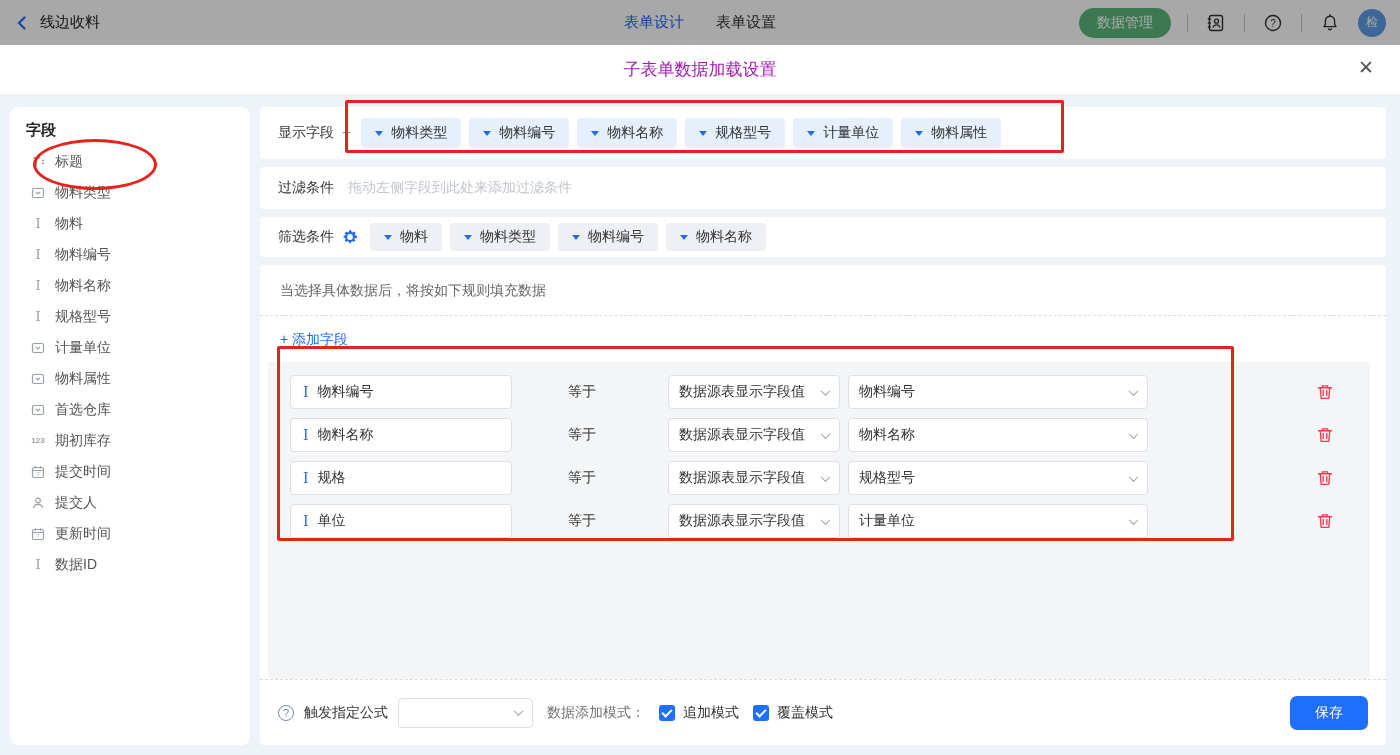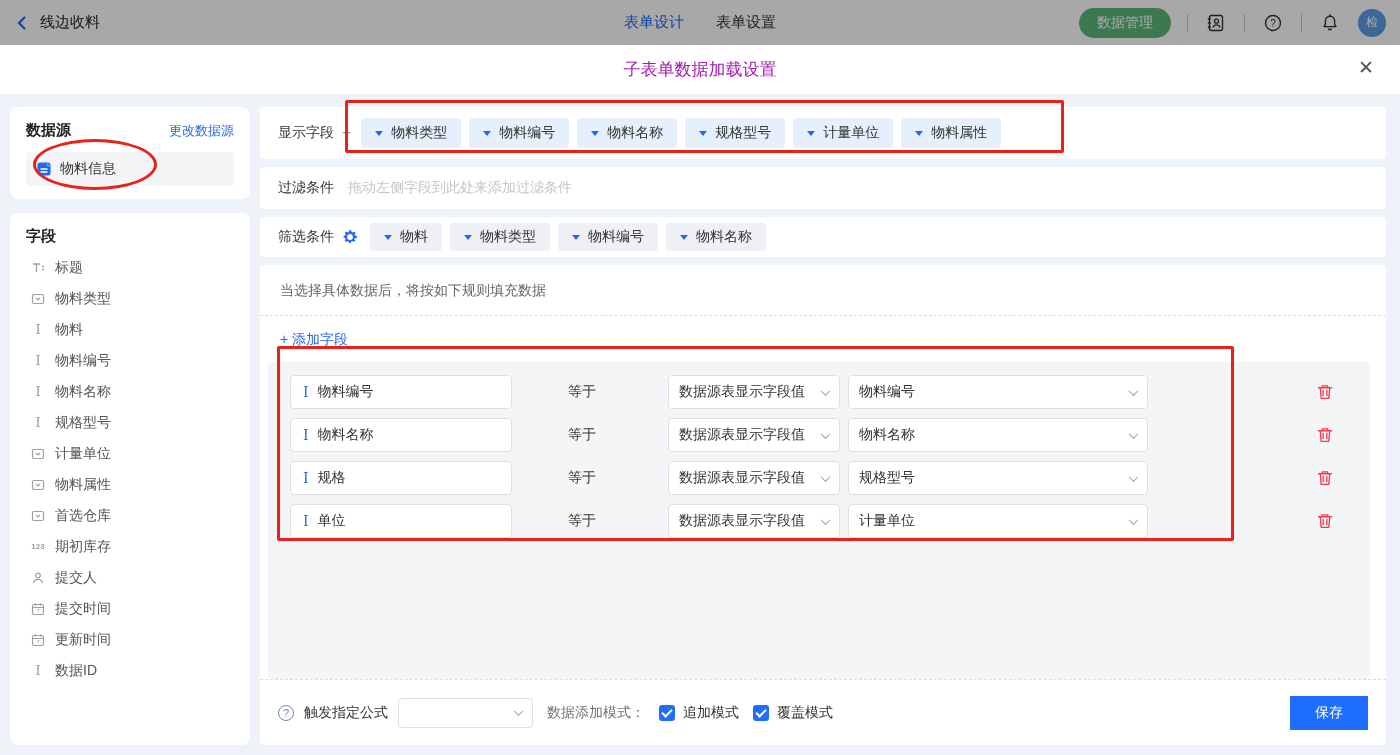--- a/index.html
+++ b/index.html
@@ -75,21 +75,21 @@
 
   
   .footer { border-top:1px dashed #ddd; height:66px; display:flex; align-items:center; padding:0 18px; gap:10px; flex:none; }
   .help-circ { width:16px; height:16px; border:1px solid #6f87b8; color:#6f87b8; border-radius:50%; font-size:11px; display:flex; align-items:center; justify-content:center; cursor:pointer; }
   .f-label { font-size:14px; color:#333; }
   .f-select { width:135px; height:30px; background:#fff; border:1px solid #dcdfe6; border-radius:4px; display:flex; align-items:center; justify-content:flex-end; padding:0 10px; cursor:pointer; }
   .mode-label { margin-left:4px; font-size:14px; color:#737373; }
   .cb-group { display:flex; align-items:center; gap:8px; margin-left:4px; cursor:pointer; }
   .checkbox { width:16px; height:16px; background:#1f6fff; border-radius:3px; position:relative; }
   .checkbox::after { content:""; position:absolute; left:5px; top:2px; width:4px; height:8px; border-right:2px solid #fff; border-bottom:2px solid #fff; transform:rotate(45deg); }
-  .save-btn { margin-left:auto; width:78px; height:34px; background:#1f6fff; color:#fff; border:none; border-radius:0; font-size:14px; cursor:pointer; }
+  .save-btn { margin-left:auto; width:78px; height:34px; background:#1f6fff; color:#fff; border:none; border-radius:7px; font-size:14px; cursor:pointer; }
 
   
   .anno { position:absolute; border:3px solid #e8211b; pointer-events:none; z-index:50; }
   .anno-ellipse { left:33px; top:139px; width:124px; height:51px; border-radius:50%; }
   .anno-rect1 { left:345px; top:100px; width:719px; height:53px; border-radius:2px; }
   .anno-rect2 { left:277px; top:346px; width:957px; height:195px; border-radius:2px; }
 </style>
 </head>
 <body>
 
@@ -139,34 +139,20 @@
 </div>
 
 <div class="dlg-head">
   <span class="dlg-title">子表单数据加载设置</span>
   <span class="dlg-close">✕</span>
 </div>
 
 <div class="content">
 
   <div class="sidebar">
-    <div class="card sb-card1">
-      <div class="sb-head">
-        <span class="sb-title">数据源</span>
-        <span class="link">更改数据源</span>
-      </div>
-      <div class="ds-item">
-        <svg width="16" height="16" viewBox="0 0 16 16">
-            <rect x="1.5" y="1.5" width="13" height="13" rx="2.5" fill="#2468f2"></rect>
-            <path d="M11 1.8v3.4h3.2" fill="#7aa8f7"></path>
-            <path d="M4.5 8h7M4.5 11h7" stroke="#fff" stroke-width="1.3"></path>
-          </svg>
-        <span>物料信息</span>
-      </div>
-    </div>
 
     <div class="card sb-card2">
       <div class="sb-title">字段</div>
       <div class="f-list">
         <div class="f-item">
           <span class="fi">
               <svg width="14" height="14" viewBox="0 0 14 14">
                 <path d="M2 3h7M5.5 3v8M11 5.5h2M11 8.5h2" stroke="#9aa0a8" stroke-width="1.3" fill="none"></path>
               </svg>
             </span>
@@ -224,35 +210,35 @@
             </span>
           <span>首选仓库</span>
         </div>
         <div class="f-item">
           <span class="fi fi-num">123</span>
           <span>期初库存</span>
         </div>
         <div class="f-item">
           <span class="fi">
               <svg width="14" height="14" viewBox="0 0 14 14">
-                <circle cx="7" cy="4.5" r="2.3" fill="none" stroke="#9aa0a8" stroke-width="1.2"></circle>
-                <path d="M2.5 12c.5-2.8 2.4-3.7 4.5-3.7s4 .9 4.5 3.7" fill="none" stroke="#9aa0a8" stroke-width="1.2"></path>
-              </svg>
-            </span>
-          <span>提交人</span>
-        </div>
-        <div class="f-item">
-          <span class="fi">
-              <svg width="14" height="14" viewBox="0 0 14 14">
                 <rect x="1.5" y="2.5" width="11" height="10" rx="1.5" fill="none" stroke="#9aa0a8" stroke-width="1.2"></rect>
                 <path d="M1.5 5.5h11M4.5 1.2v2.6M9.5 1.2v2.6" stroke="#9aa0a8" stroke-width="1.2"></path>
                 <text x="7" y="10.6" font-size="5.5" text-anchor="middle" fill="#9aa0a8">7</text>
               </svg>
             </span>
           <span>提交时间</span>
+        </div>
+        <div class="f-item">
+          <span class="fi">
+              <svg width="14" height="14" viewBox="0 0 14 14">
+                <circle cx="7" cy="4.5" r="2.3" fill="none" stroke="#9aa0a8" stroke-width="1.2"></circle>
+                <path d="M2.5 12c.5-2.8 2.4-3.7 4.5-3.7s4 .9 4.5 3.7" fill="none" stroke="#9aa0a8" stroke-width="1.2"></path>
+              </svg>
+            </span>
+          <span>提交人</span>
         </div>
         <div class="f-item">
           <span class="fi">
               <svg width="14" height="14" viewBox="0 0 14 14">
                 <rect x="1.5" y="2.5" width="11" height="10" rx="1.5" fill="none" stroke="#9aa0a8" stroke-width="1.2"></rect>
                 <path d="M1.5 5.5h11M4.5 1.2v2.6M9.5 1.2v2.6" stroke="#9aa0a8" stroke-width="1.2"></path>
                 <text x="7" y="10.6" font-size="5.5" text-anchor="middle" fill="#9aa0a8">7</text>
               </svg>
             </span>
           <span>更新时间</span>

